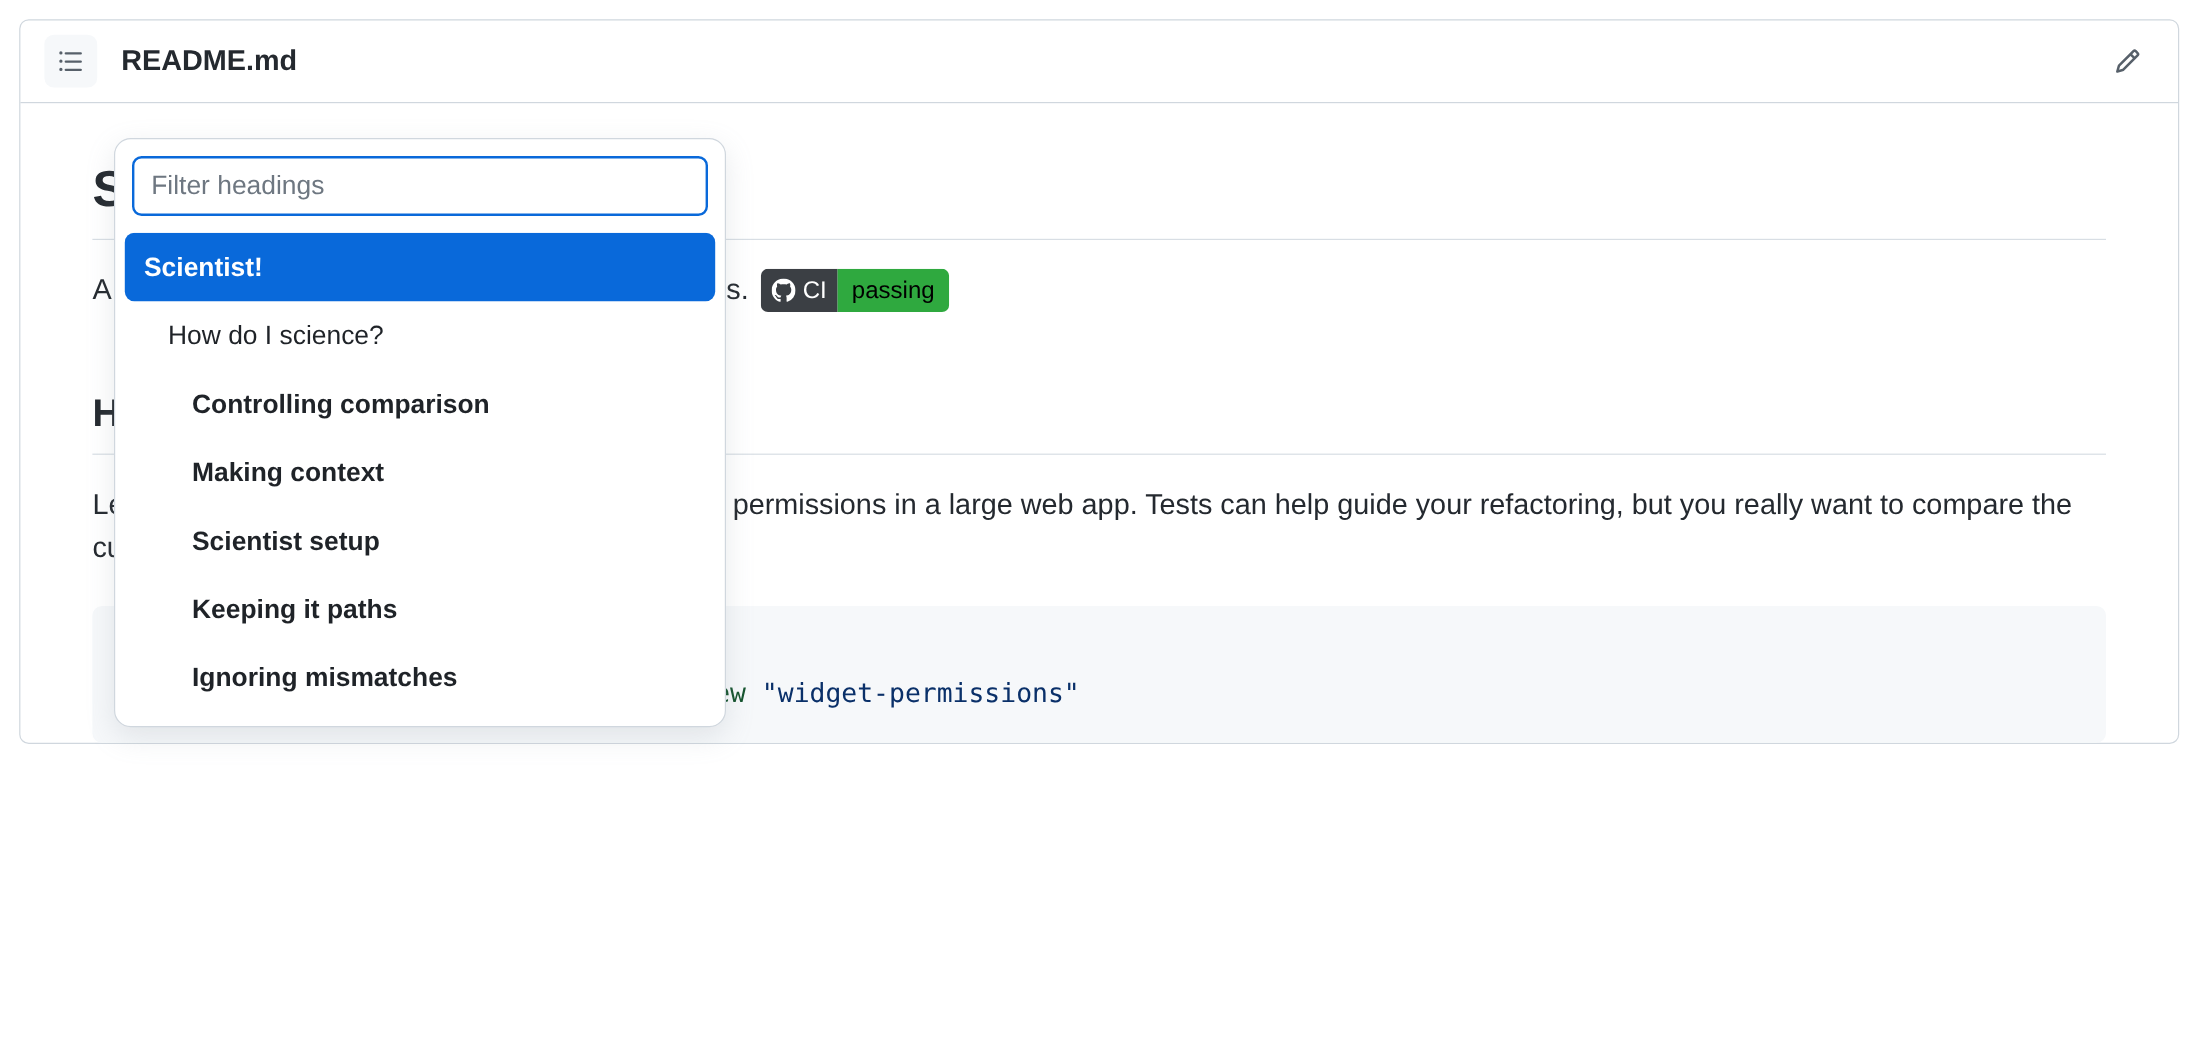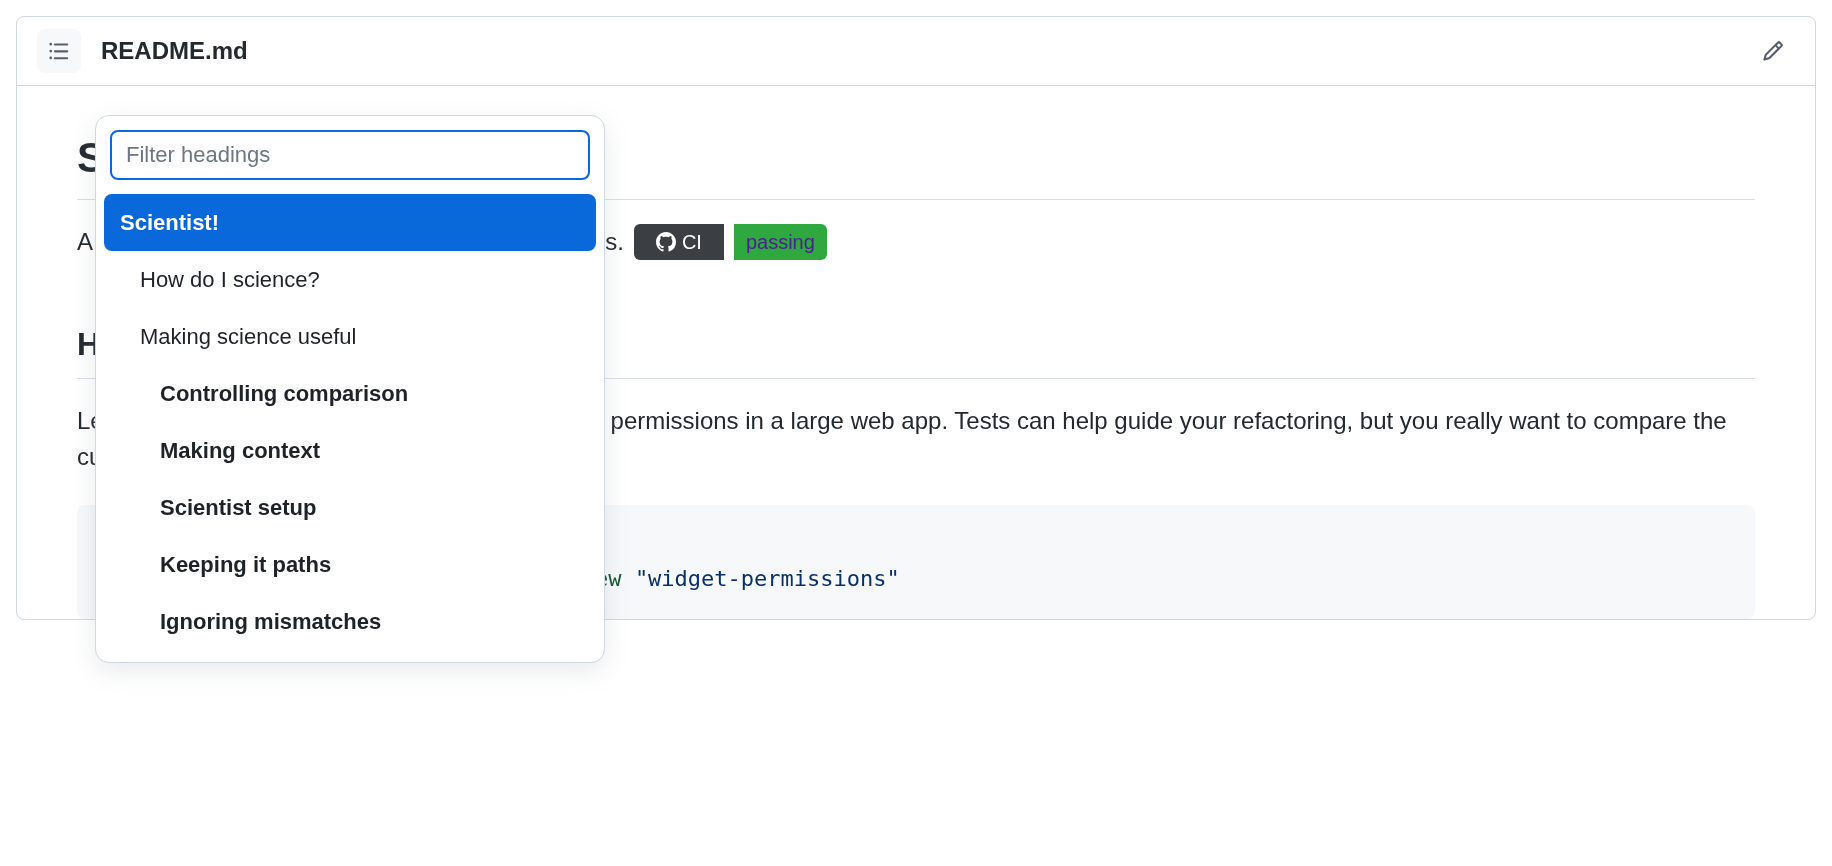--- a/index.html
+++ b/index.html
@@ -74,30 +74,29 @@
     font-size: 20px;
     font-weight: 500;
     height: 36px;
   }
   .badge .left {
     background: #3b3f44;
     color: #fff;
     display: flex;
     align-items: center;
     gap: 6px;
-    padding: 0 22px;
+    padding: 0 9px;
   }
   .badge .left svg { fill: #fff; }
   .badge .right {
     background: #2fa93f;
-    color: #4c1d95;
+    color: #000000;
     display: flex;
     align-items: center;
     padding: 0 12px;
-    margin-left: 10px;
   }
   .readme-body h2 {
     font-size: 32px;
     font-weight: 600;
     padding-bottom: 10px;
     border-bottom: 1px solid #d8dee4;
     margin-bottom: 24px;
   }
   .readme-body p.body {
     font-size: 24px;
@@ -216,21 +215,20 @@
 <span>    experiment </span><span class="tok-kw">=</span><span> </span><span class="tok-cls">Scientist</span><span>::</span><span class="tok-cls">Default</span><span>.</span><span class="tok-call">new</span><span> </span><span class="tok-str">"widget-permissions"</span></div>
   </div>
 
   <div class="outline-pop">
     <div class="filter-wrap">
       <input class="filter-input" type="text" placeholder="Filter headings" style="">
     </div>
     <div class="heading-list" id="heading-list">
         <div class="heading-item level-0 active">Scientist!</div>
         <div class="heading-item level-1">How do I science?</div>
-        <div class="heading-item level-1">Making science useful</div>
         <div class="heading-item level-2">Controlling comparison</div>
         <div class="heading-item level-2">Making context</div>
         <div class="heading-item level-2">Scientist setup</div>
         <div class="heading-item level-2">Keeping it paths</div>
         <div class="heading-item level-2">Ignoring mismatches</div>
       </div>
   </div>
 
 </div>
 

